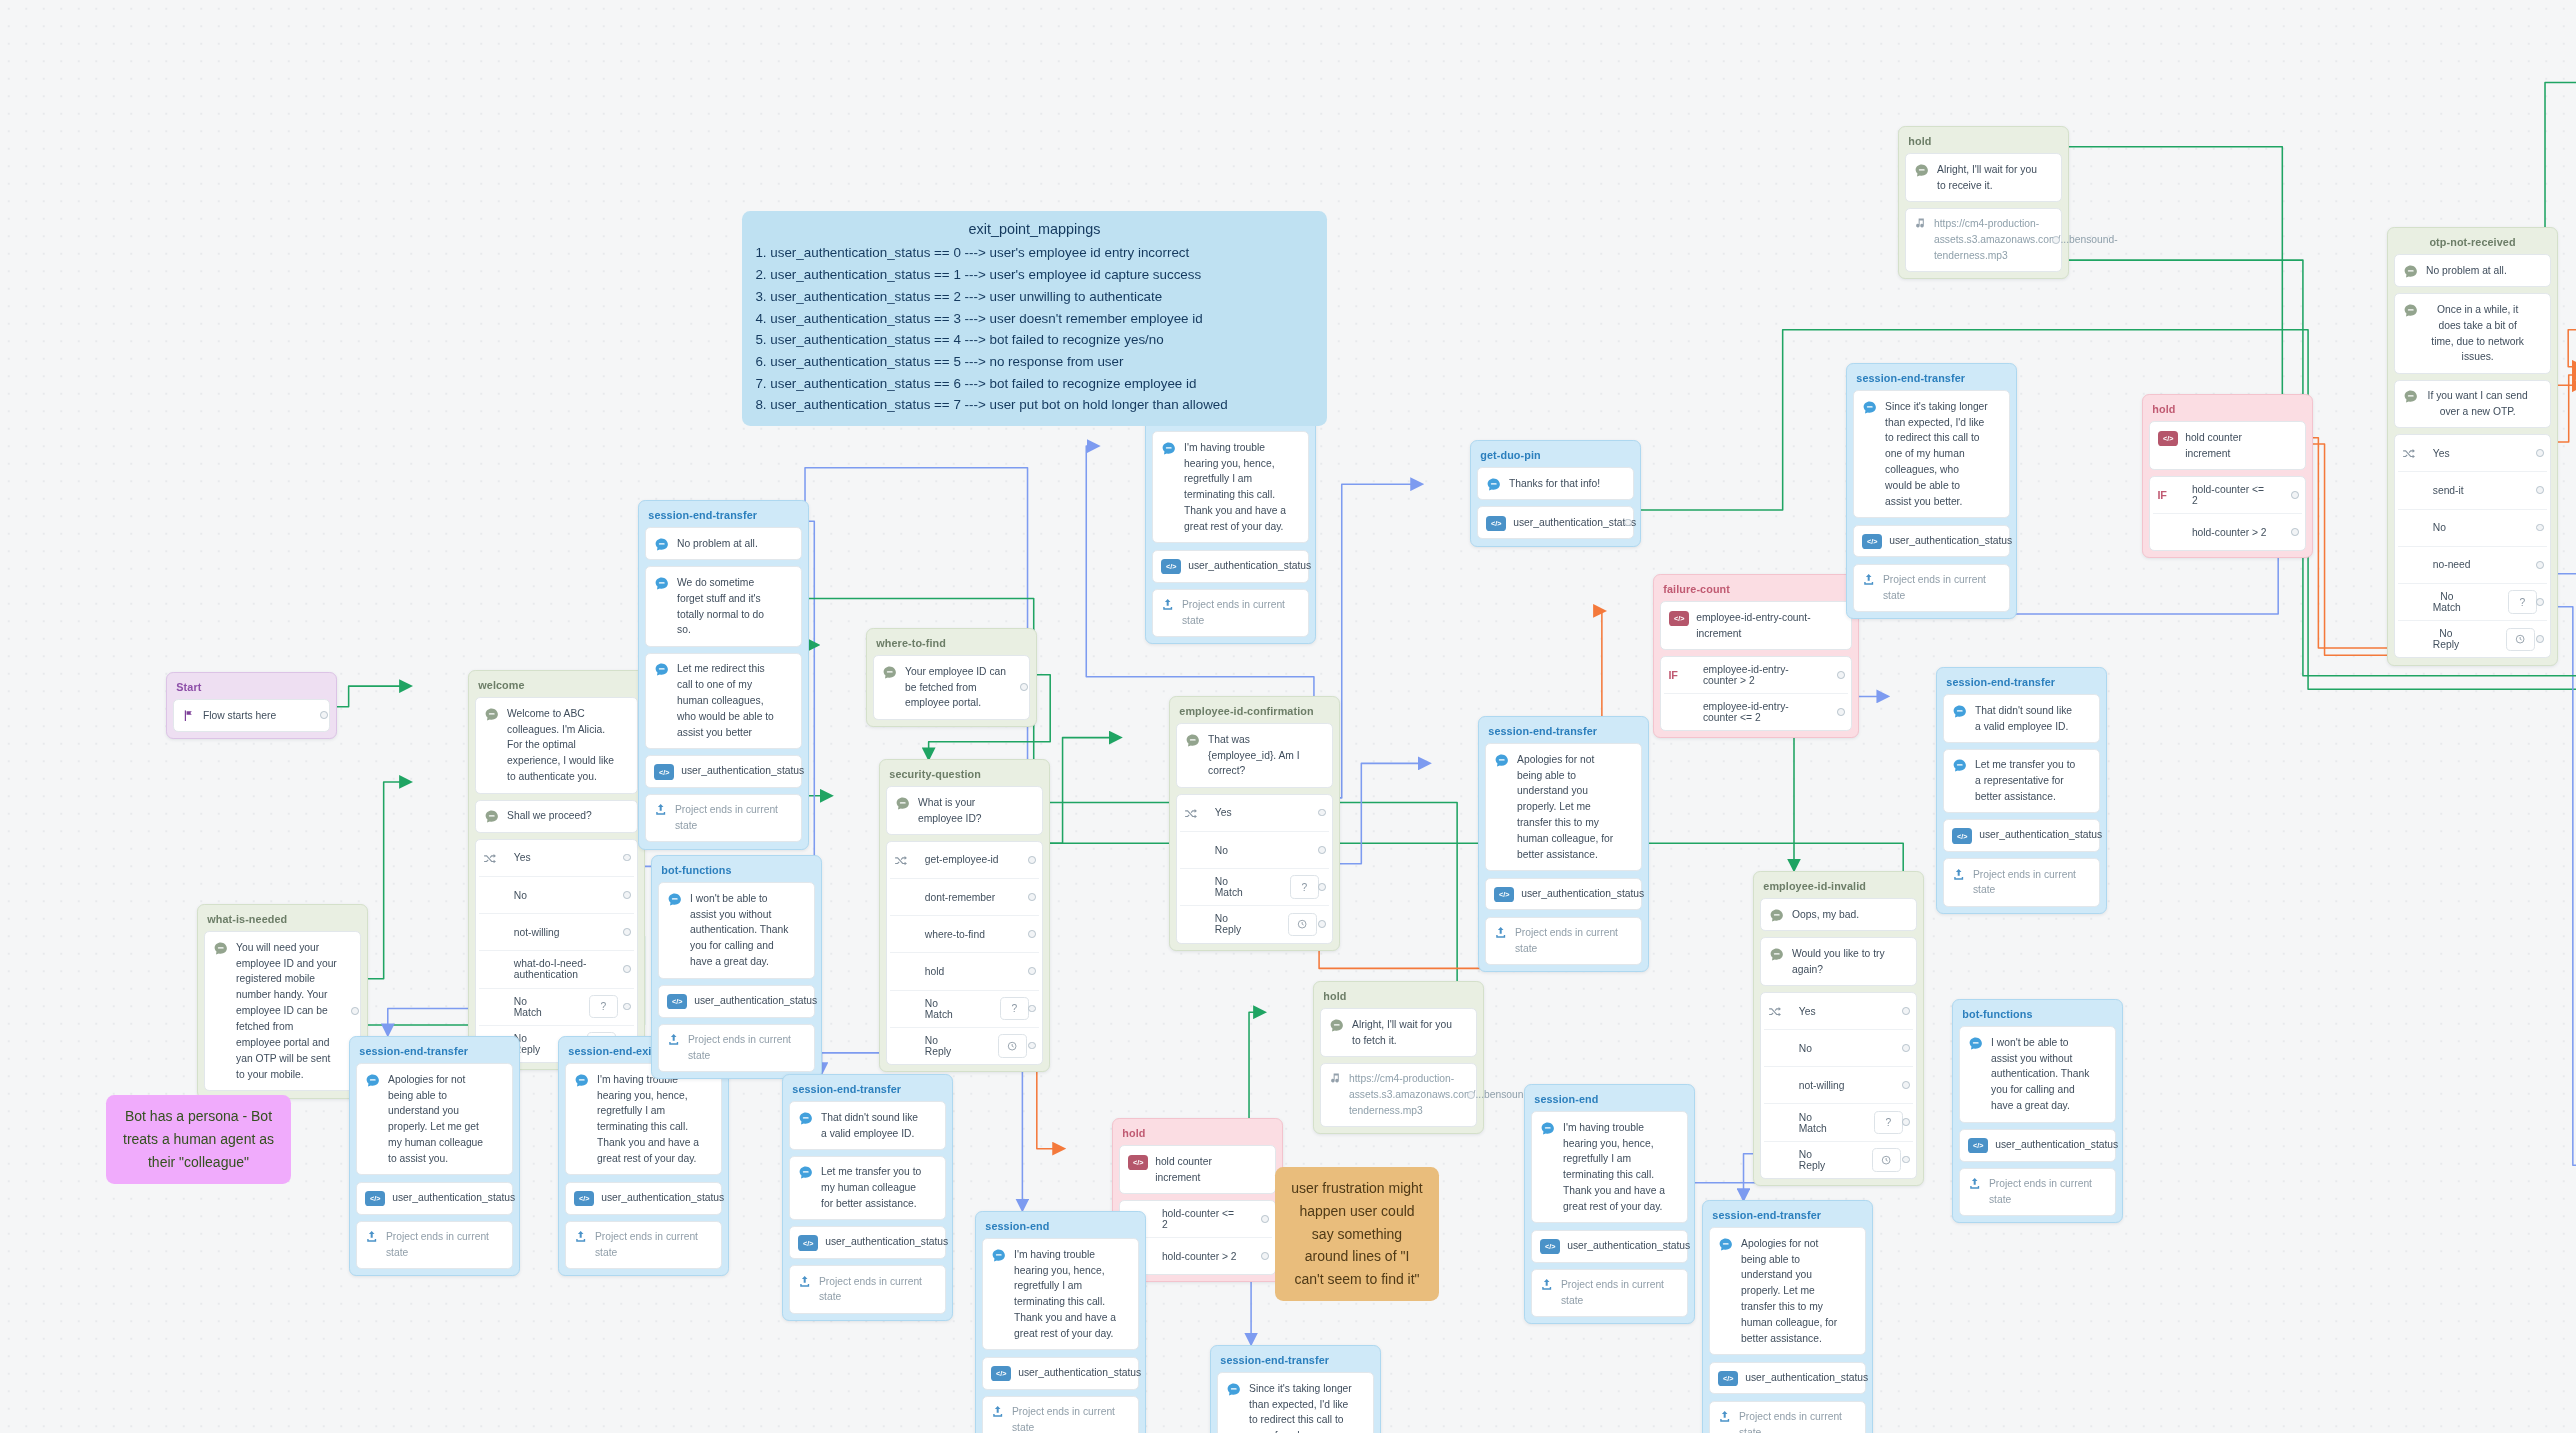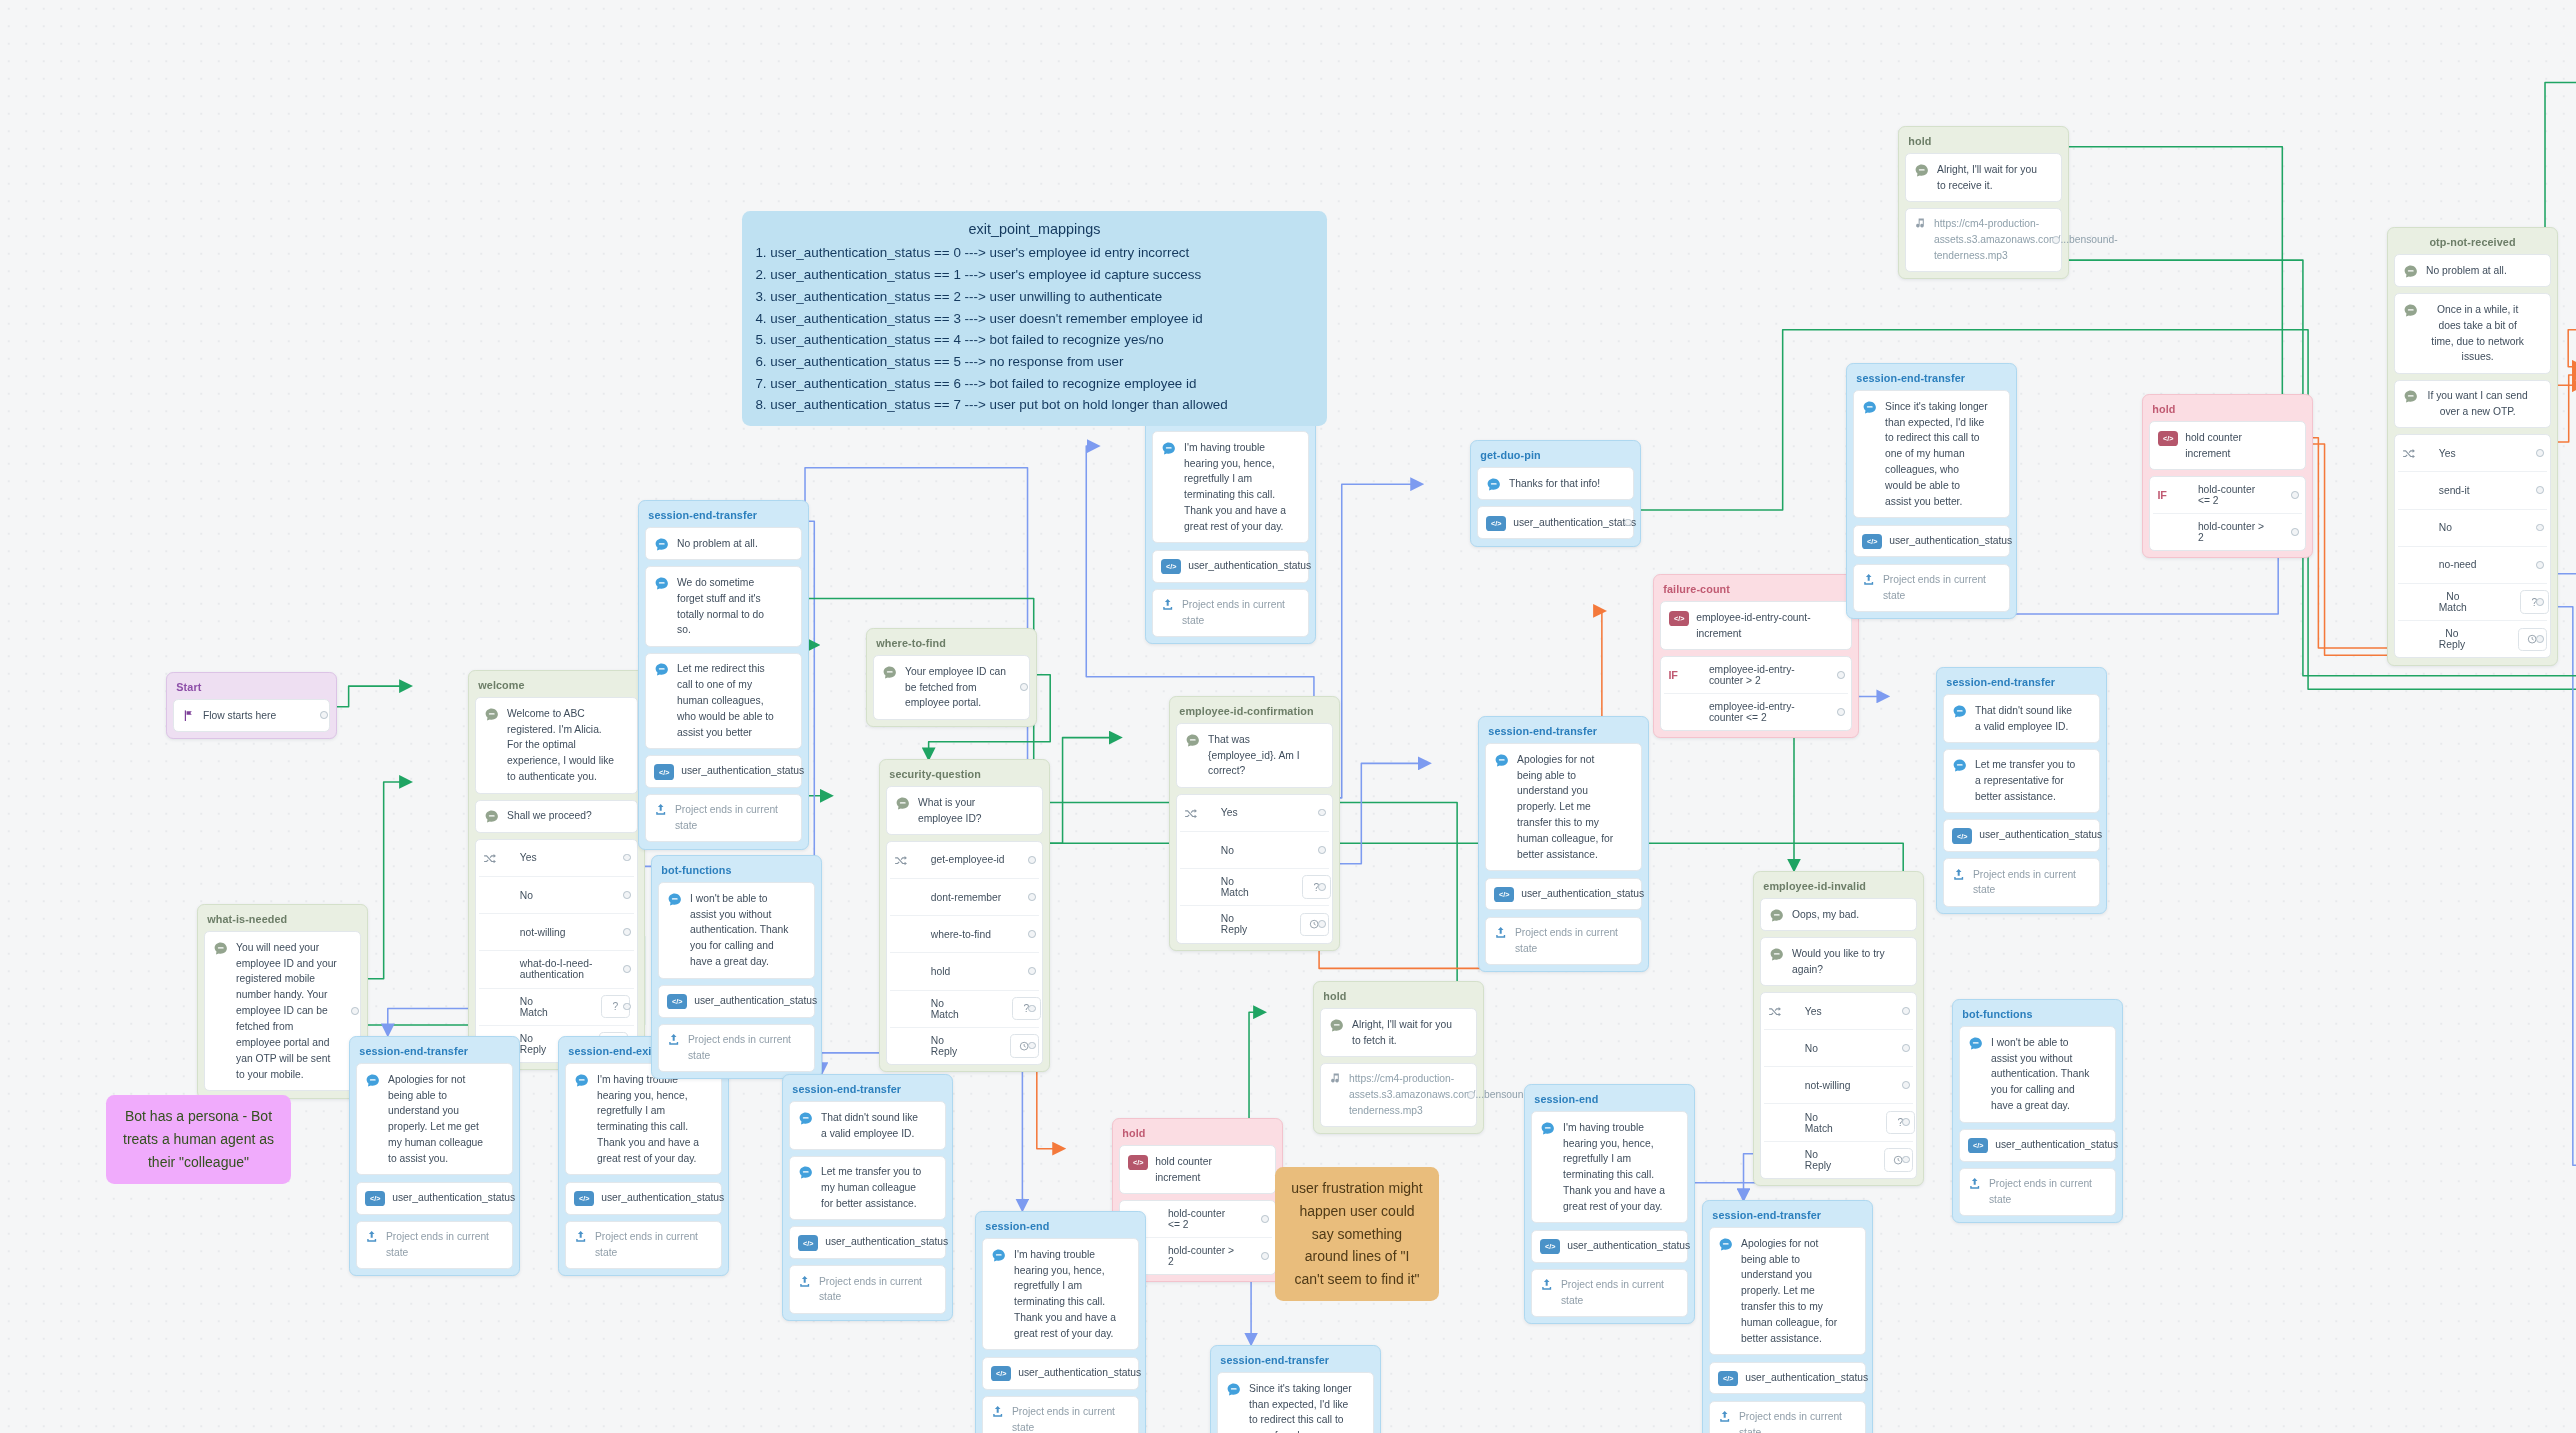--- a/index.html
+++ b/index.html
@@ -18,21 +18,21 @@
   .blue{background:#cfe9f8;border-color:#aed8f0;} .blue h3{color:#2b7fbd;}
   .pink{background:#fbdde3;border-color:#f3c3cd;} .pink h3{color:#c05a72;}
   .purple{background:#eedff2;border-color:#dcc3e6;} .purple h3{color:#8d4fa8;}
   .nbody{display:flex;flex-direction:column;gap:6.2px;}
   .card{background:#fff;border:0.5px solid #e2e7eb;border-radius:5.2px;padding:7.2px 8.2px;}
   .row{display:flex;align-items:flex-start;gap:7.2px;position:relative;}
   .row .txt{font-size:10.3px;line-height:1.55;color:#3f4d5c;padding-right:12.4px;}
   .gray .txt{color:#909ea9;}
   .mut .txt{color:#8fa0ab;}
   .group{padding:0 3.1px;}
-  .opt{display:flex;align-items:center;gap:23px;min-height:32px;padding:2.1px 4.1px;position:relative;}
+  .opt{display:flex;align-items:center;gap:17px;min-height:32px;padding:2.1px 4.1px;position:relative;}
   .opt + .opt{border-top:0.5px solid #eef1f4;}
   .opt .txt{font-size:10.3px;color:#42505e;padding-right:30px;}
   .port{position:absolute;right:3.1px;top:50%;width:7.7px;height:7.7px;margin-top:-4.1px;border-radius:50%;
         border:1.3px solid #b7c3cc;background:#f2f4f6;box-sizing:border-box;}
   .row .port{right:1px;}
   .codebadge{display:inline-flex;align-items:center;justify-content:center;flex:none;
         width:19.6px;height:15.5px;border-radius:3.6px;color:#fff;font-size:7.2px;font-weight:700;margin-top:1px;}
   .chip{display:inline-flex;align-items:center;justify-content:center;width:27px;height:21.6px;
         border:0.5px solid #dde3e8;border-radius:4.6px;background:#fff;color:#8a97a3;font-size:10.3px;
         margin-left:auto;margin-right:17.5px;flex:none;}
@@ -141,21 +141,21 @@
     </div>
   </div>
 <div class="node green" style="left: 420px; top: 670px; width: 177px;">
     <h3>welcome</h3>
     <div class="nbody">
       <div class="card row">
         <svg class="icon" width="15.5" height="15.5" viewBox="0 0 24 24">
           <path fill="#93a48e" d="M12 2.5c-5.2 0-9.5 3.6-9.5 8.1 0 2.3 1.1 4.3 2.9 5.8L4.6 21l4.5-1.7c.9.2 1.9.3 2.9.3 5.2 0 9.5-3.6 9.5-8.1S17.2 2.5 12 2.5z"></path>
           <rect x="7.5" y="9.5" width="9" height="2.3" rx="1.1" fill="#fff"></rect>
         </svg>
-        <span class="txt">Welcome to ABC registered. I'm Alicia. For the optimal experience, I would like to authenticate you.</span>
+        <span class="txt">Welcome to ABC colleagues. I'm Alicia. For the optimal experience, I would like to authenticate you.</span>
       </div>
       <div class="card row">
         <svg class="icon" width="15.5" height="15.5" viewBox="0 0 24 24">
           <path fill="#93a48e" d="M12 2.5c-5.2 0-9.5 3.6-9.5 8.1 0 2.3 1.1 4.3 2.9 5.8L4.6 21l4.5-1.7c.9.2 1.9.3 2.9.3 5.2 0 9.5-3.6 9.5-8.1S17.2 2.5 12 2.5z"></path>
           <rect x="7.5" y="9.5" width="9" height="2.3" rx="1.1" fill="#fff"></rect>
         </svg>
         <span class="txt">Shall we proceed?</span>
       </div>
       <div class="card group">
         <div class="opt">

